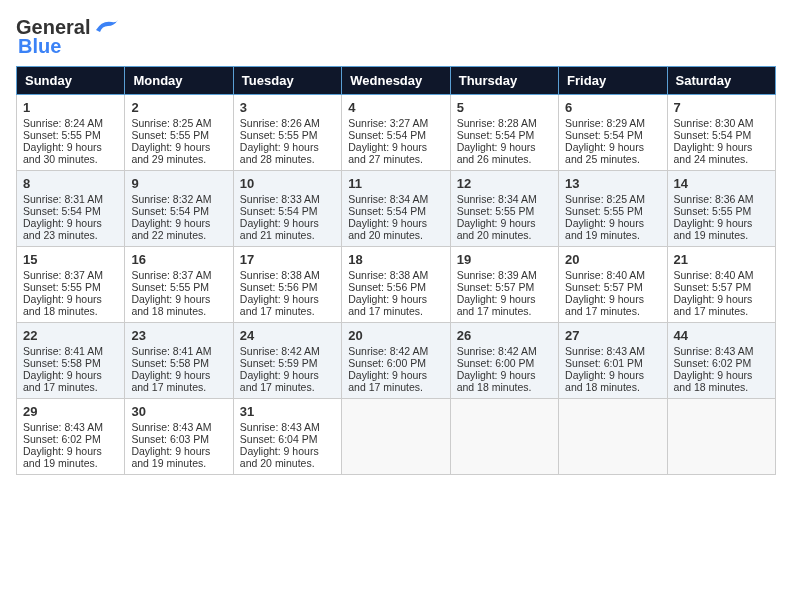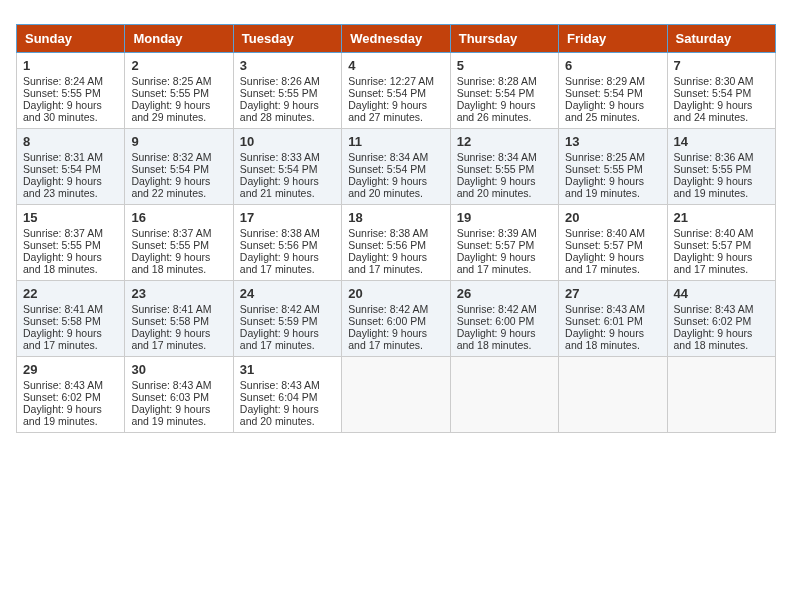--- a/index.html
+++ b/index.html
@@ -33,21 +33,21 @@
       font-size: 15px;
       color: #444;
       margin-top: 2px;
     }
     .calendar {
       width: 100%;
       border-collapse: collapse;
       margin-top: 8px;
     }
     .calendar th {
-      background: #c2410c;
+      background: #0f172a;
       color: #fff;
       font-size: 13px;
       font-weight: bold;
       text-align: left;
       padding: 6px 8px;
       border: 1px solid #5a9fd4;
     }
     .calendar td {
       vertical-align: top;
       border: 1px solid #ccc;
@@ -68,40 +68,49 @@
       margin-bottom: 2px;
     }
     .empty-cell {
       background: #f8f8f8 !important;
     }
   </style>
 </head>
 <body>
 
 <div class="header-row">
+  <div class="logo">
+    <div style="display:flex;align-items:center;">
+      <span style="font-size:20px;font-weight:bold;color:#333;">General</span>
+      <svg width="28" height="20" viewBox="0 0 28 20" style="margin-left:2px;margin-top:-4px;">
+        <path d="M4,14 Q10,4 20,6 Q24,7 26,4 Q22,10 16,10 Q10,10 8,16 Z" fill="#3b82f6"></path>
+      </svg>
+    </div>
+    <span style="font-size:20px;font-weight:bold;color:#3b82f6;margin-top:-4px;margin-left:2px;">Blue</span>
+  </div>
 </div>
 
 <table class="calendar">
   <thead>
     <tr id="dow-header">
         <th>Sunday</th>
         <th>Monday</th>
         <th>Tuesday</th>
         <th>Wednesday</th>
         <th>Thursday</th>
         <th>Friday</th>
         <th>Saturday</th>
       </tr>
   </thead>
   <tbody id="calendar-body">
       <tr>
         <td><span class="day-num">1</span><span>Sunrise: 8:24 AM</span><br><span>Sunset: 5:55 PM</span><br><span>Daylight: 9 hours and 30 minutes.</span></td>
         <td><span class="day-num">2</span><span>Sunrise: 8:25 AM</span><br><span>Sunset: 5:55 PM</span><br><span>Daylight: 9 hours and 29 minutes.</span></td>
         <td><span class="day-num">3</span><span>Sunrise: 8:26 AM</span><br><span>Sunset: 5:55 PM</span><br><span>Daylight: 9 hours and 28 minutes.</span></td>
-        <td><span class="day-num">4</span><span>Sunrise: 12:27 AM</span><br><span>Sunset: 5:54 PM</span><br><span>Daylight: 9 hours and 27 minutes.</span></td>
+        <td><span class="day-num">4</span><span>Sunrise: 3:27 AM</span><br><span>Sunset: 5:54 PM</span><br><span>Daylight: 9 hours and 27 minutes.</span></td>
         <td><span class="day-num">5</span><span>Sunrise: 8:28 AM</span><br><span>Sunset: 5:54 PM</span><br><span>Daylight: 9 hours and 26 minutes.</span></td>
         <td><span class="day-num">6</span><span>Sunrise: 8:29 AM</span><br><span>Sunset: 5:54 PM</span><br><span>Daylight: 9 hours and 25 minutes.</span></td>
         <td><span class="day-num">7</span><span>Sunrise: 8:30 AM</span><br><span>Sunset: 5:54 PM</span><br><span>Daylight: 9 hours and 24 minutes.</span></td>
       </tr>
       <tr>
         <td><span class="day-num">8</span><span>Sunrise: 8:31 AM</span><br><span>Sunset: 5:54 PM</span><br><span>Daylight: 9 hours and 23 minutes.</span></td>
         <td><span class="day-num">9</span><span>Sunrise: 8:32 AM</span><br><span>Sunset: 5:54 PM</span><br><span>Daylight: 9 hours and 22 minutes.</span></td>
         <td><span class="day-num">10</span><span>Sunrise: 8:33 AM</span><br><span>Sunset: 5:54 PM</span><br><span>Daylight: 9 hours and 21 minutes.</span></td>
         <td><span class="day-num">11</span><span>Sunrise: 8:34 AM</span><br><span>Sunset: 5:54 PM</span><br><span>Daylight: 9 hours and 20 minutes.</span></td>
         <td><span class="day-num">12</span><span>Sunrise: 8:34 AM</span><br><span>Sunset: 5:55 PM</span><br><span>Daylight: 9 hours and 20 minutes.</span></td>

